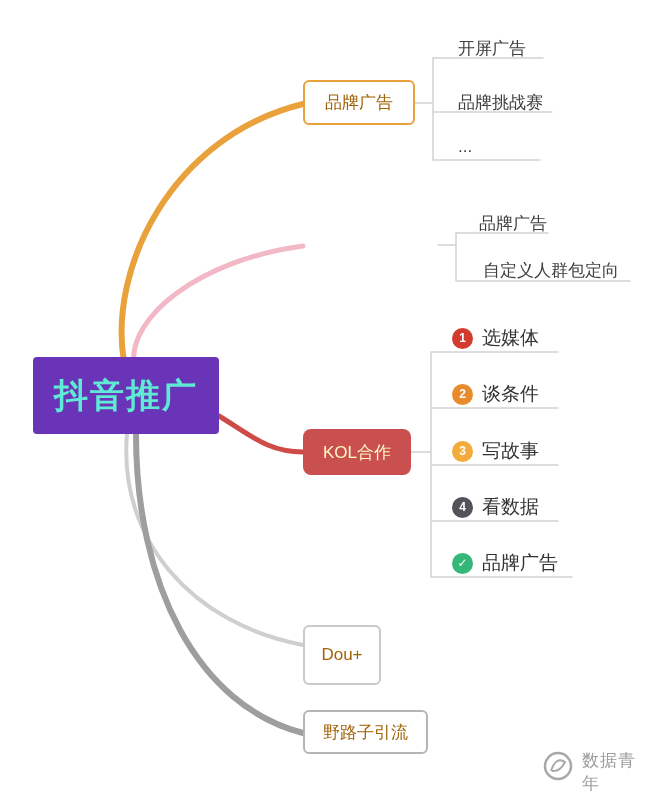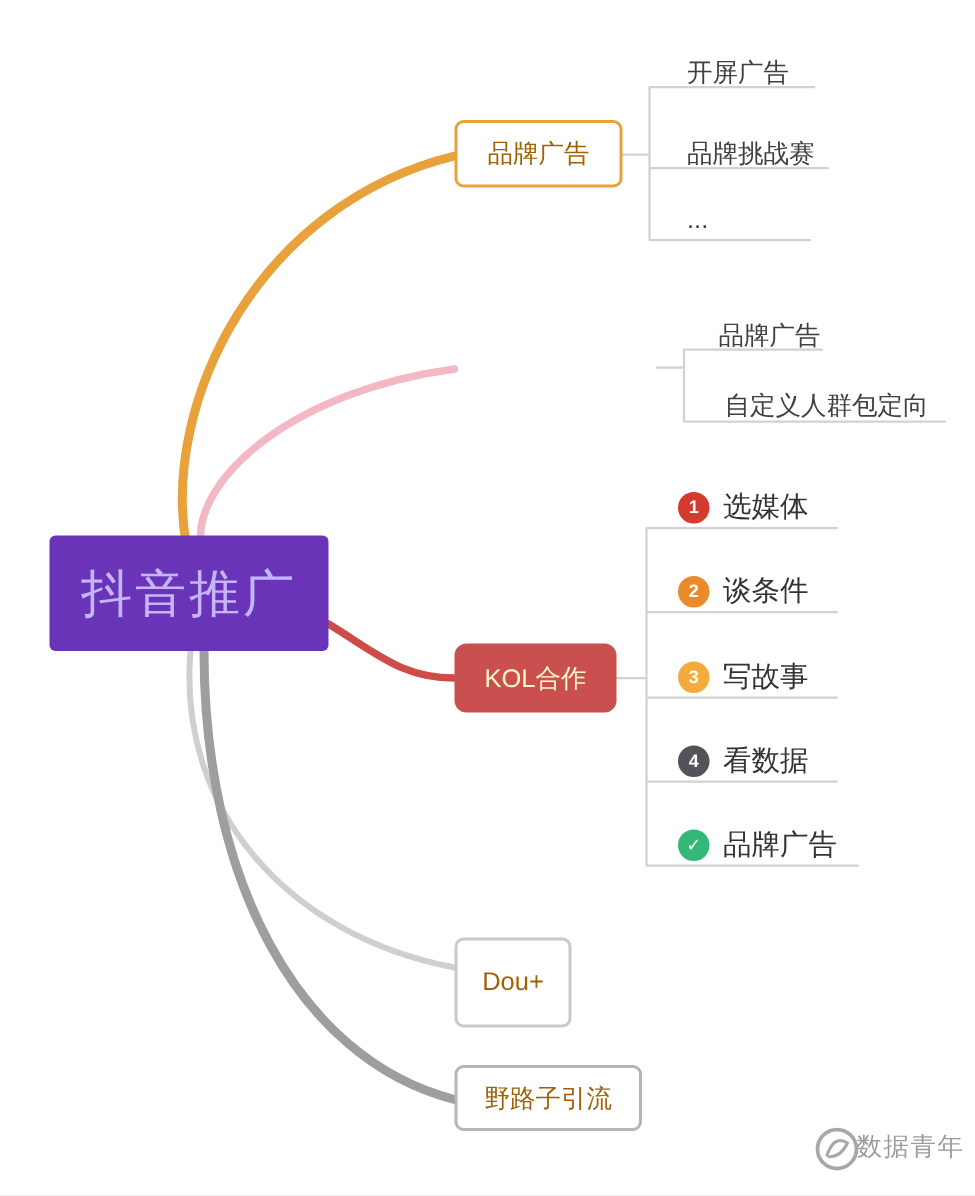--- a/index.html
+++ b/index.html
@@ -12,21 +12,21 @@
     font-family: "Liberation Sans", "DejaVu Sans", sans-serif;
     border-bottom: 1px solid #e6e6e6;
   }
   svg.links { position: absolute; inset: 0; z-index: 1; }
 
   .node { position: absolute; z-index: 2; display: flex; align-items: center; justify-content: center; box-sizing: border-box; }
 
   .root-node {
     left: 33px; top: 357px; width: 186px; height: 77px;
     border-radius: 4px;
-    color: #c4b5fd; font-size: 34px; font-weight: normal; letter-spacing: 2px;
+    color: #5eead4; font-size: 34px; font-weight: bold; letter-spacing: 2px;
   }
 
   .branch-box {
     background: #ffffff;
     border: 2px solid #15803d;
     border-radius: 6px;
     font-size: 17px; color: #a16207;
   }
   .box-brand { left: 303px; top: 80px;  width: 112px; height: 45px; }
   .box-feed  { left: 303px; top: 224px; width: 135px; height: 42px; }
@@ -49,21 +49,21 @@
     width: 21px; height: 21px; border-radius: 50%;
     display: flex; align-items: center; justify-content: center;
     color: #ffffff; font-size: 12px; font-weight: bold;
     flex: 0 0 auto;
   }
   .kol-row .label { font-size: 19px; color: #333333; }
 
   .watermark {
     position: absolute; z-index: 2;
     left: 541px; top: 749px;
-    display: flex; align-items: center; gap: 0;
+    display: flex; align-items: center; gap: 11px;
   }
   .watermark .wm-text { font-size: 17px; letter-spacing: 1px; }
 </style>
 </head>
 <body>
 
 <div class="canvas">
 
   <svg class="links" width="650" height="797" viewBox="0 0 650 797">
 

